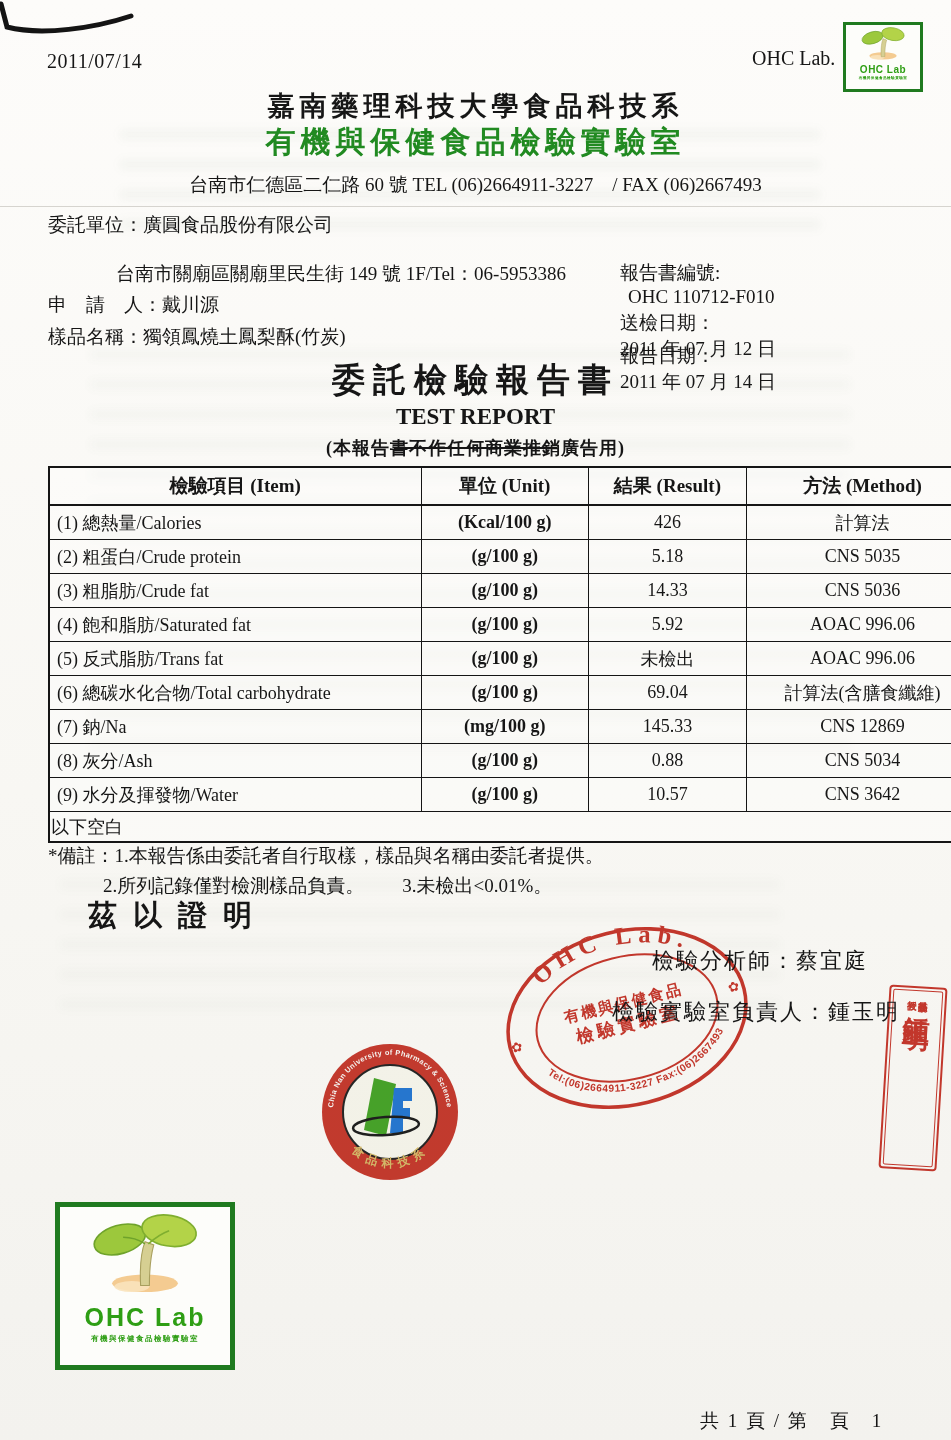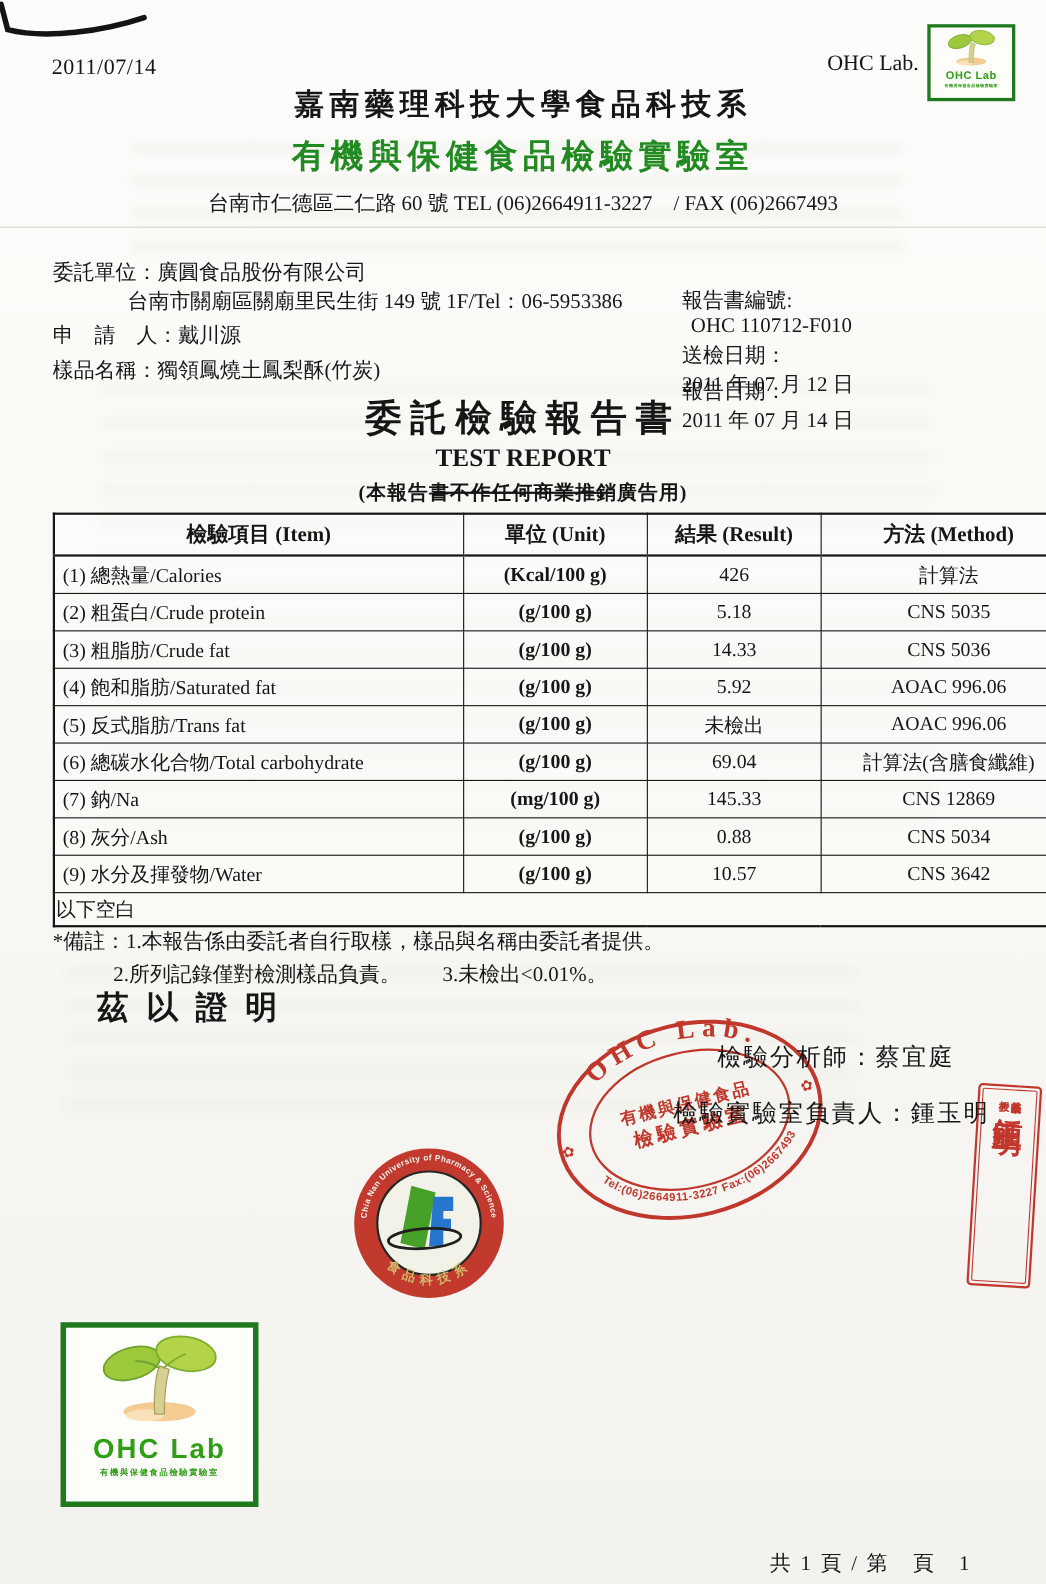--- a/index.html
+++ b/index.html
@@ -114,26 +114,26 @@
       <ellipse cx="50" cy="66" rx="30" ry="8" fill="#f2c27e" opacity="0.85"></ellipse>
       <ellipse cx="38" cy="69" rx="16" ry="5" fill="#fae3bd" opacity="0.9"></ellipse>
       <path d="M46 68 C45 48 47 36 50 28 L58 31 C55 42 54 54 54 68 Z" fill="#d6cf92" stroke="#a89f5e" stroke-width="1"></path>
       <ellipse cx="27" cy="26" rx="24" ry="13" fill="#9cc83c" stroke="#6fa32b" stroke-width="1.5" transform="rotate(-16 27 26)"></ellipse>
       <ellipse cx="72" cy="18" rx="25" ry="14" fill="#b3d348" stroke="#7fae2f" stroke-width="1.5" transform="rotate(10 72 18)"></ellipse>
     </svg>
     <div class="ohc-label">OHC Lab</div>
     <div class="ohc-sub">有機與保健食品檢驗實驗室</div>
   </div>
 
-  <div class="abs ctr uni-title" style="top:77px;">嘉南藥理科技大學食品科技系</div>
+  <div class="abs ctr uni-title" style="top:88px;">嘉南藥理科技大學食品科技系</div>
   <div class="abs ctr lab-name" style="top:122px;">有機與保健食品檢驗實驗室</div>
   <div class="abs ctr addr-line" style="top:172px;">台南市仁德區二仁路 60 號 TEL (06)2664911-3227　/ FAX (06)2667493</div>
   <div class="abs thin-rule"></div>
 
-  <div class="abs meta" style="left:48px;top:235px;">委託單位：廣圓食品股份有限公司</div>
+  <div class="abs meta" style="left:48px;top:212px;">委託單位：廣圓食品股份有限公司</div>
   <div class="abs meta" style="left:116px;top:261px;">台南市關廟區關廟里民生街 149 號 1F/Tel：06-5953386</div>
   <div class="abs meta" style="left:48px;top:292px;">申　請　人：戴川源</div>
   <div class="abs meta" style="left:48px;top:324px;">樣品名稱：獨領鳳燒土鳳梨酥(竹炭)</div>
 
   <div class="abs meta" style="left:601px;top:238px;">
     <span>報告書編號:</span>
     <span style="margin-left:8px;">OHC 110712-F010</span>
   </div>
   <div class="abs meta" style="left:601px;top:288px;">
     <span>送檢日期：</span>

